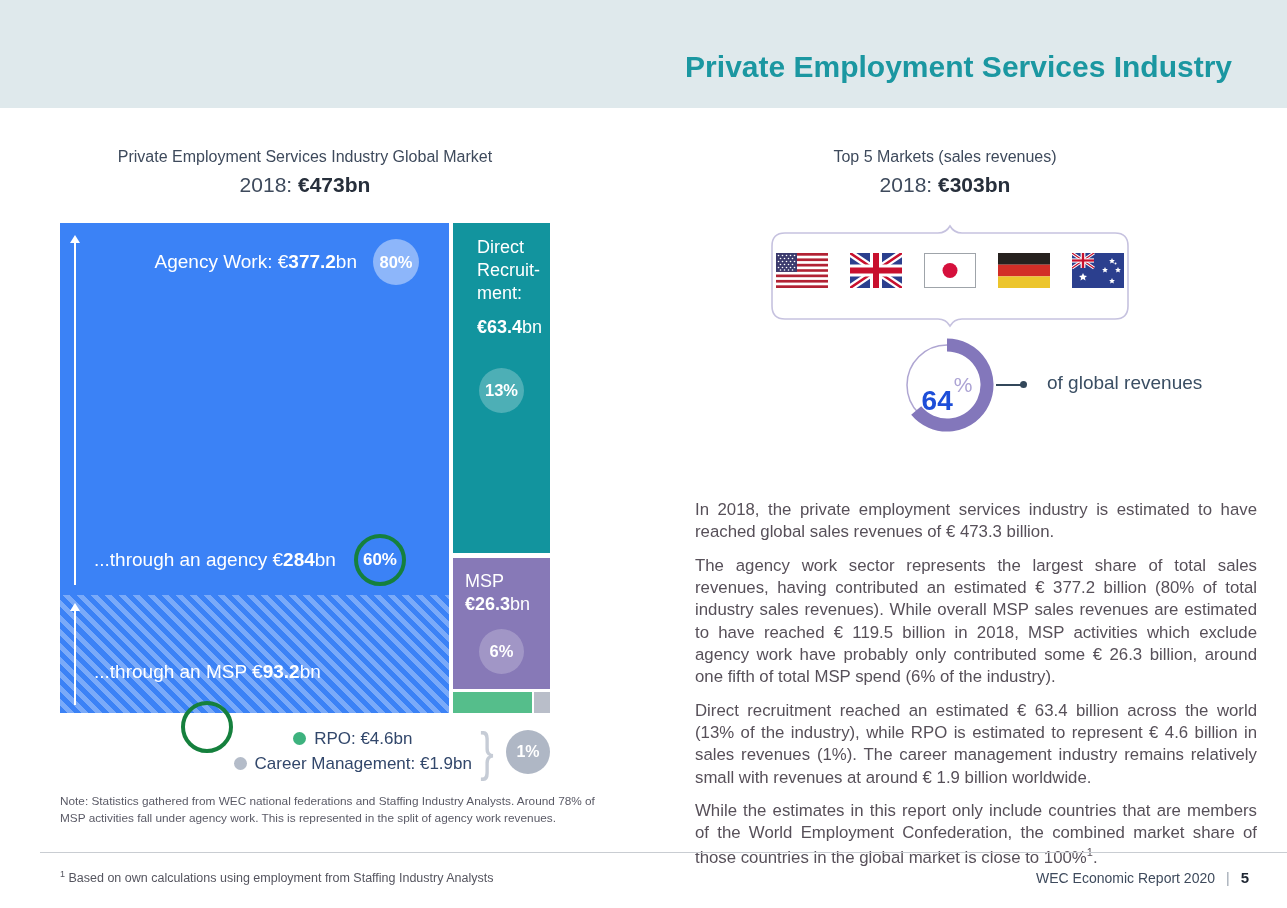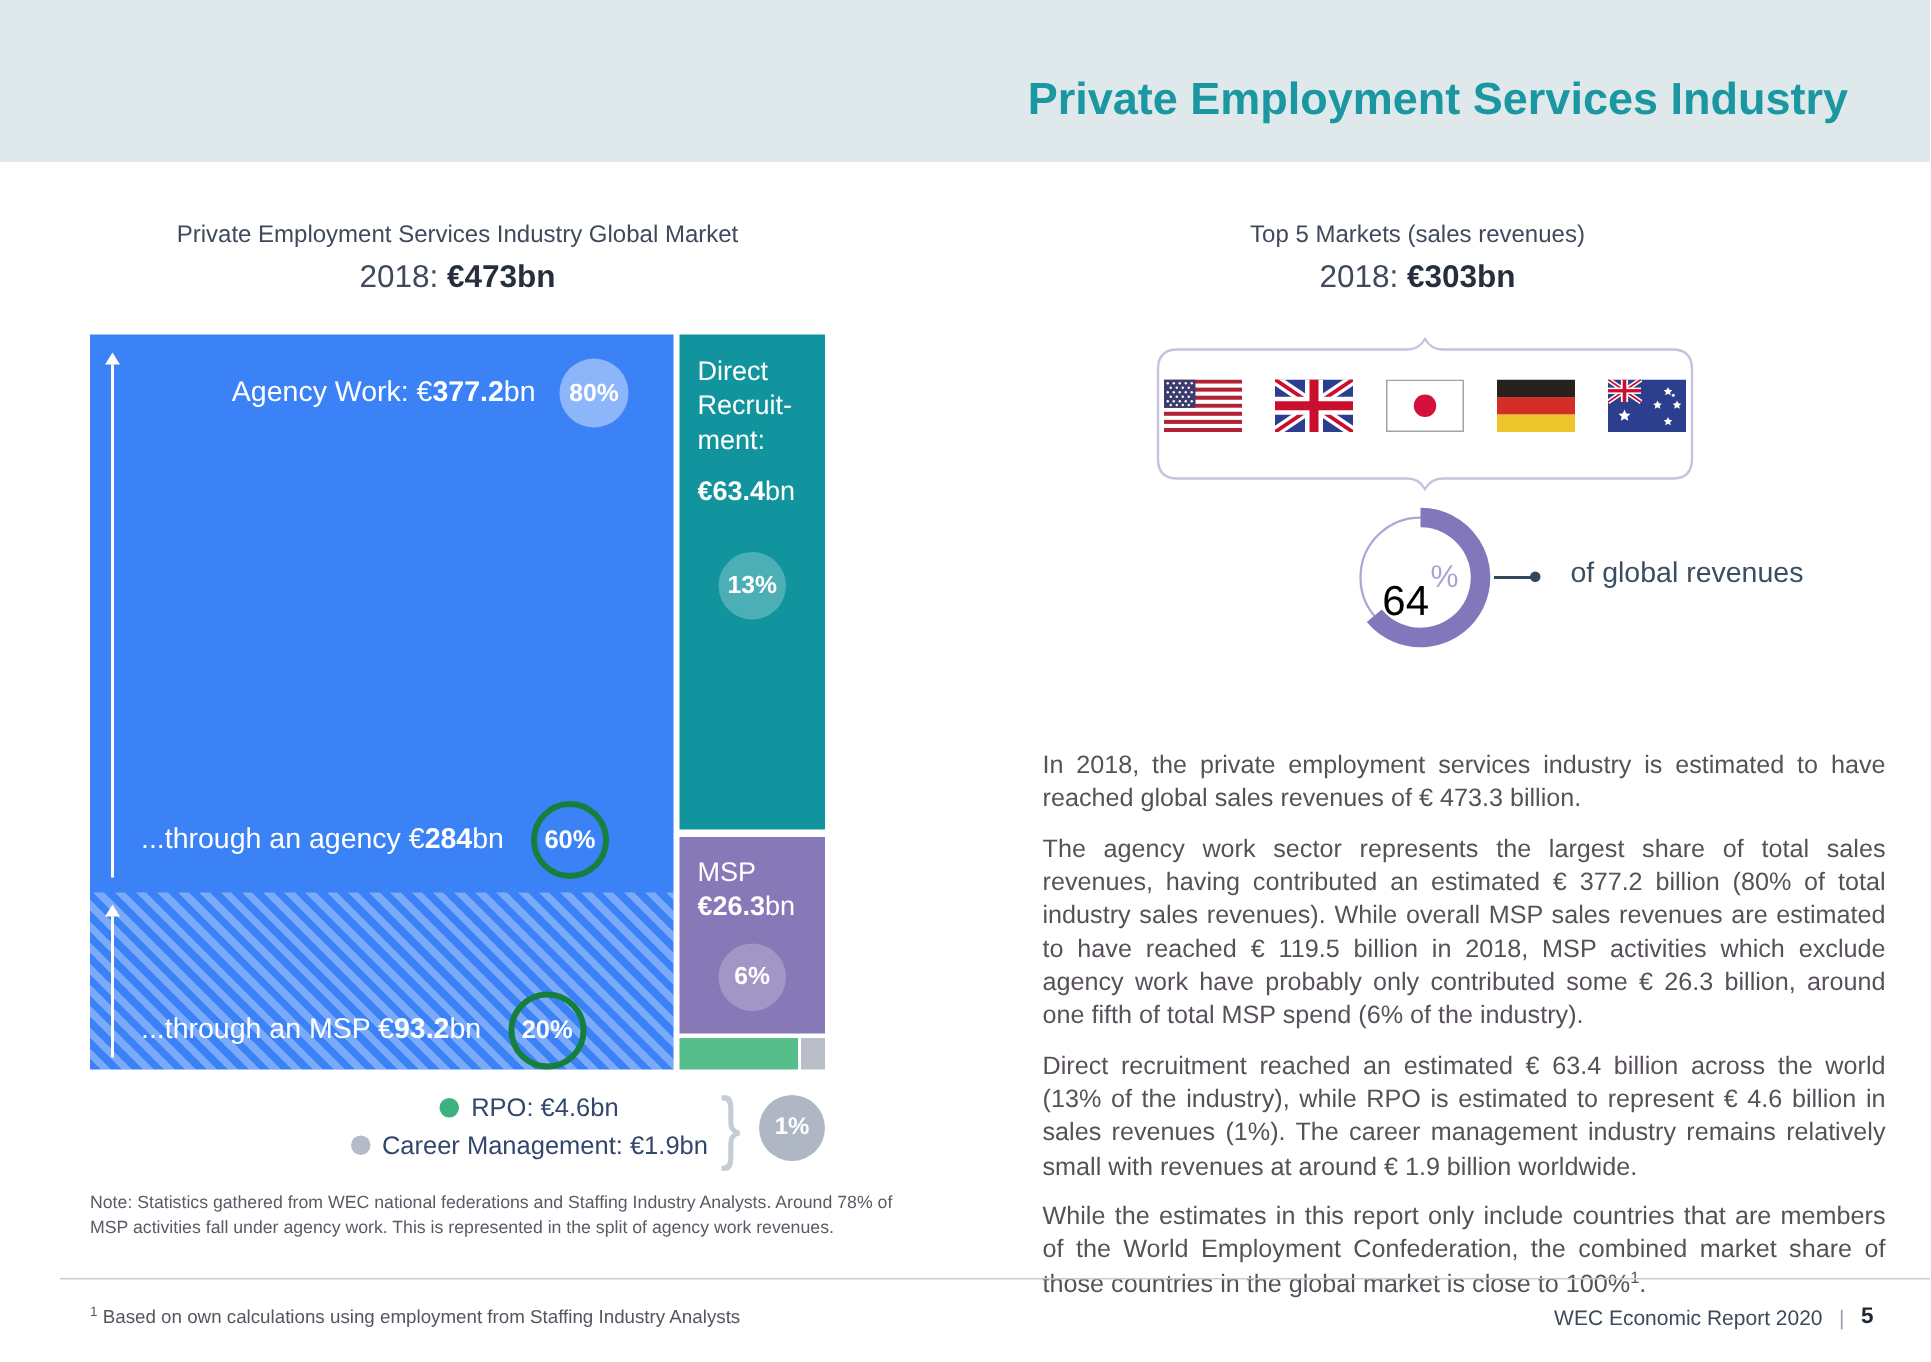--- a/index.html
+++ b/index.html
@@ -46,27 +46,27 @@
   }
   .tm-label { font-size:19px; color:#ffffff; white-space:nowrap; }
   .badge-solid {
     width:46px; height:46px; border-radius:50%; background:rgba(255,255,255,0.42);
     display:flex; align-items:center; justify-content:center;
     color:#ffffff; font-weight:bold; font-size:16.5px; flex:0 0 auto;
   }
   .sub-row {
     position:absolute; left:34px; height:52px; display:flex; align-items:center; gap:18px;
   }
-  .r-agency { top:311px; } .r-msp { top:438px; }
+  .r-agency { top:311px; } .r-msp { top:438px;flex-direction:column; }
   .badge-ring {
     width:52px; height:52px; border-radius:50%; border:4px solid #15803d;
     display:flex; align-items:center; justify-content:center;
     color:#ffffff; font-weight:bold; font-size:17px; flex:0 0 auto;
   }
-  .blk-dr { left:393px; top:0; width:97px; height:330px; background:#12949E; padding:13px 6px 0 12px; }
+  .blk-dr { left:393px; top:0; width:97px; height:330px; background:#12949E; padding:13px 6px 0 24px; }
   .blk-dr .nm { font-size:18px; color:#fff; line-height:1.28; white-space:pre-line; }
   .blk-dr .val { font-size:18px; color:#fff; margin-top:12px; }
   .blk-msp { left:393px; top:335px; width:97px; height:131px; background:#8779B7; padding:12px 6px 0 12px; }
   .blk-msp .nm { font-size:18px; color:#fff; line-height:1.28; }
   .badge-soft {
     position:absolute; width:45px; height:45px; border-radius:50%;
     background:rgba(255,255,255,0.25); display:flex; align-items:center; justify-content:center;
     color:#ffffff; font-weight:bold; font-size:16.5px;
   }
   .b13 { left:26px; top:145px; }
@@ -92,21 +92,21 @@
   
   .flag-panel-svg { position:absolute; left:763px; top:224px; }
   .flags { position:absolute; left:763px; top:253px; width:374px; display:flex; justify-content:center; gap:22px; align-items:center; }
   .flag { display:block; }
 
   .donut-wrap { position:absolute; left:900px; top:338px; width:94px; height:94px; }
   .donut-text {
     position:absolute; left:0; top:0; width:94px; height:94px;
     display:flex; align-items:center; justify-content:center;
   }
-  .donut-text .v { font-size:28px; font-weight:normal; color:#000000;margin-top:32px; }
+  .donut-text .v { font-size:28px; font-weight:bold; color:#1d4ed8;margin-top:32px; }
   .donut-text .p { font-size:21px; color:#ACA3D4; margin-left:1px; }
   .connector { position:absolute; left:996px; top:384px; width:26px; height:1.6px; background:#33475A; }
   .connector-dot { position:absolute; left:1020px; top:381px; width:7px; height:7px; border-radius:50%; background:#33475A; }
   .donut-caption { position:absolute; left:1047px; top:372px; font-size:19px; color:#3A4E63; }
 
   .paragraphs { position:absolute; left:695px; top:499px; width:562px; }
   .paragraphs p {
     font-size:16.8px; color:#575059; line-height:1.33; text-align:justify; margin-bottom:11px;
   }
   .paragraphs sup { font-size:11px; }

